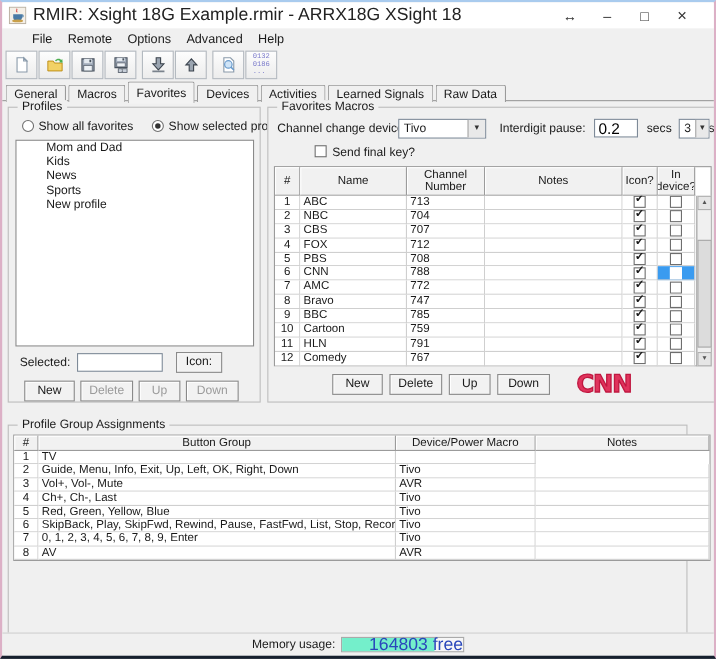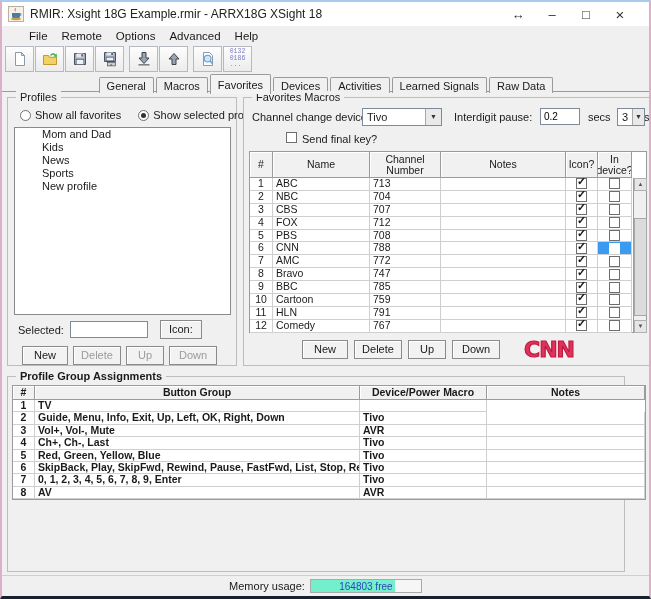--- a/index.html
+++ b/index.html
@@ -9,55 +9,55 @@
   .window {
     position:relative; width:651px; height:599px; background:#f0f0f0; overflow:hidden;
     border-top:2px solid #a9cbee; border-left:2px solid #dcb0c6; border-right:2px solid #dcb0c6;
     border-bottom:3px solid #16202e;
   }
 
   
   .titlebar { position:absolute; top:0; left:0; right:0; height:24px; background:#ffffff;
     display:flex; align-items:center; padding-left:6px; }
   .titlebar .app-icon { width:16px; height:16px; margin-right:6px; flex:none; }
-  .titlebar .title { font-size:12px; color:#222; }
+  .titlebar .title { font-size:16px; color:#222; }
   .title-controls { margin-left:auto; display:flex; align-items:center; margin-right:12px; }
   .tc-btn { width:34px; text-align:center; font-size:13px; color:#333; cursor:default; }
 
   
   .menubar { position:absolute; top:24px; left:0; right:0; height:19px; background:#f0f0f0;
     display:flex; align-items:center; padding-left:20px; }
   .menu-item { padding:2px 7px; font-size:11.5px; }
 
   
   .toolbar { position:absolute; top:43px; left:0; right:0; height:28px; display:flex;
     align-items:center; padding-left:3px; background:#f0f0f0; }
   .tb-btn { width:29px; height:26px; border:1px solid #b4bac0; background:linear-gradient(#fdfdfd,#ececec);
     display:flex; align-items:center; justify-content:center; margin-right:1px; }
   .tb-sep { width:4px; height:26px; }
   .raw-ico { font-size:6.5px; line-height:6.5px; color:#7d7dcc; font-family:"Liberation Mono", monospace; text-align:left; }
 
   
-  .tabbar { position:absolute; top:71px; left:0; right:0; height:19px; border-bottom:1px solid #9a9a9a; padding-left:3px;text-align:center; }
+  .tabbar { position:absolute; top:71px; left:0; right:0; height:19px; border-bottom:1px solid #9a9a9a; padding-left:3px; }
   .tab { display:inline-block; border:1px solid #9a9a9a; border-bottom:none; background:#f0f0f0;
     padding:2px 7px 1px; margin-top:3px; margin-right:2px; font-size:11px; border-radius:2px 2px 0 0;
     position:relative; vertical-align:bottom; }
   .tab.active { margin-top:0; padding-top:4px; padding-bottom:3px; background:#f3f3f3; top:1px; z-index:2; }
 
   
   .gbox { position:absolute; border:1px solid #bdbdbd; background:#f0f0f0; }
   .gbox > .legend { position:absolute; top:-7px; left:8px; background:#f0f0f0; padding:0 4px; font-size:11px; }
 
   
   .radio { display:inline-block; width:11px; height:11px; border:1px solid #707070; border-radius:50%;
     background:#fff; position:relative; vertical-align:-2px; margin-right:4px; }
   .radio.on::after { content:""; position:absolute; inset:2px; border-radius:50%; background:#333; }
   .cb { display:inline-block; width:11px; height:11px; border:1px solid #6e6e6e; background:#fff; position:relative; }
   .cb.checked::after { content:"✓"; position:absolute; top:-3px; left:0; font-size:11px; font-weight:bold; color:#1a1a1a; }
-  .txt { border:1px solid #7e8a98; background:#fff; font-family:"Liberation Sans",sans-serif; font-size:10px;
+  .txt { border:1px solid #7e8a98; background:#fff; font-family:"Liberation Sans",sans-serif; font-size:14px;
     padding:1px 3px; height:17px; }
   .btn { height:19px; border:1px solid #8a8a8a; background:#f2f2f2; box-shadow:inset 1px 1px 0 #fff;
     font-size:11px; text-align:center; line-height:17px; padding:0 10px; display:inline-block; }
   .btn.disabled { color:#9b9b9b; }
   .select { display:inline-flex; border:1px solid #7e8a98; background:#fff; height:18px; }
   .select .val { padding:1px 4px; flex:1; line-height:15px; }
   .select .drop { width:16px; background:#e9e9e9; border-left:1px solid #a8a8a8; text-align:center;
     font-size:7px; line-height:16px; color:#333; }
 
   
@@ -95,38 +95,38 @@
     font-size:6px; text-align:center; line-height:11px; color:#555; }
   .sb-up { top:0; } .sb-down { bottom:0; }
   .sb-thumb { position:absolute; left:0; top:40px; width:13px; height:98px; background:#dcdcdc; border:1px solid #a8a8a8; }
   .fbtn-row { position:absolute; left:58px; top:239px; display:flex; align-items:center; }
   .fbtn-row .btn { margin-right:6px; padding:0; }
   .fbtn-row .btn.w1{width:46px}.fbtn-row .btn.w2{width:48px}.fbtn-row .btn.w3{width:38px}
   .cnn-logo { margin-left:18px; font-size:22px; font-weight:900; letter-spacing:-1px;
     color:#e0335c; -webkit-text-stroke:1.2px #c01840; font-family:"DejaVu Sans", sans-serif; }
 
   
-  .p-groups { left:5px; top:374px; width:618px; height:196px;font-weight:bold; }
+  .p-groups { left:5px; top:384px; width:618px; height:196px; }
   .g-table { position:absolute; left:4px; top:8px; width:634px; border:1px solid #9b9b9b; background:#fff; }
   .ggrid { display:grid; grid-template-columns:22px 325px 127px 1fr; }
   .ggrid.hdr { height:14px; }
   .ggrid.hdr .hc { background:#f1f1f1; border-right:1px solid #9b9b9b; border-bottom:1px solid #9b9b9b;
     box-shadow:inset 1px 1px 0 #fff; font-size:10.5px; text-align:center; line-height:13px; overflow:hidden; }
   .ggrid.row { height:12.4px; }
   .ggrid.row .c { border-right:1px solid #cfcfcf; border-bottom:1px solid #cfcfcf; font-size:10.5px;
     line-height:11.5px; padding:0 3px; overflow:hidden; white-space:nowrap; background:#fff; }
   .ggrid.row .c.num { text-align:center; padding:0; }
 
   
   .statusbar { position:absolute; left:0; right:0; bottom:0; height:21px; border-top:1px solid #cfcfcf;
     background:#f0f0f0; display:flex; align-items:center; justify-content:center; }
   .statusbar .lbl { font-size:11px; margin-right:5px; }
   .mem-bar { width:112px; height:14px; border:1px solid #aaa; background:#f6f6f6; position:relative; }
   .mem-fill { position:absolute; left:0; top:0; bottom:0; width:76%; background:#74efcb; }
-  .mem-text { position:absolute; inset:0; text-align:center; font-size:10px; line-height:13px; color:#2a47bb; }
+  .mem-text { position:absolute; inset:0; text-align:right; font-size:16px; line-height:13px; color:#2a47bb; }
 </style>
 </head>
 <body>
 
 <div class="window">
 
   <div class="titlebar">
     <svg class="app-icon" viewBox="0 0 16 16">
       <rect x="0.5" y="0.5" width="15" height="15" fill="#f5f0e8" stroke="#b8b0a0"></rect>
       <path d="M7 2c1.5 1-1.5 1.8 0.8 3.2" stroke="#d9534f" fill="none" stroke-width="1"></path>

